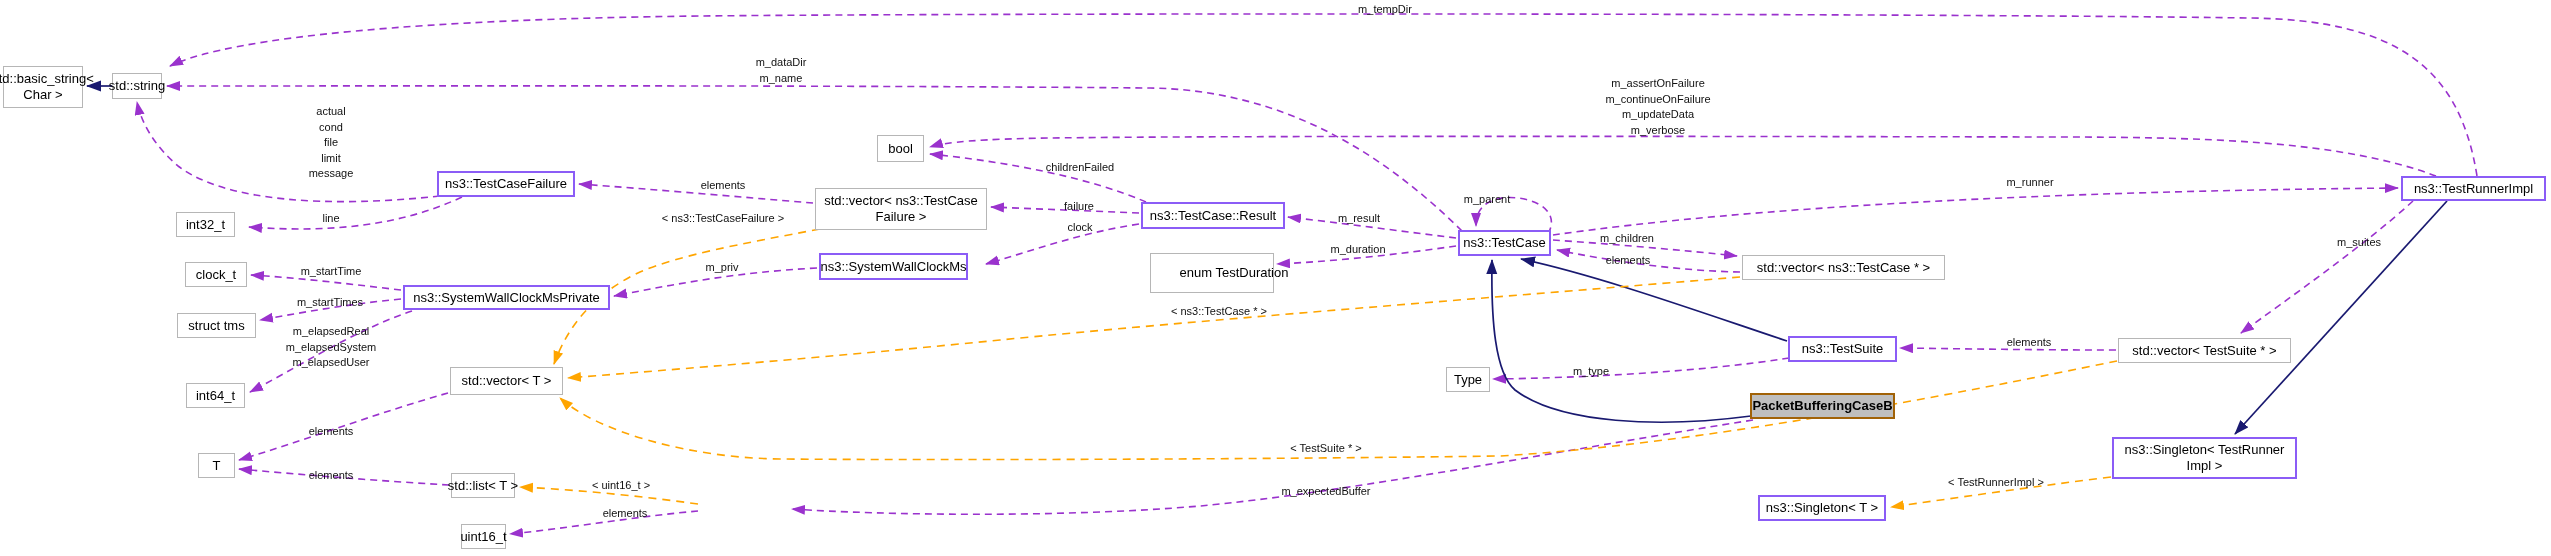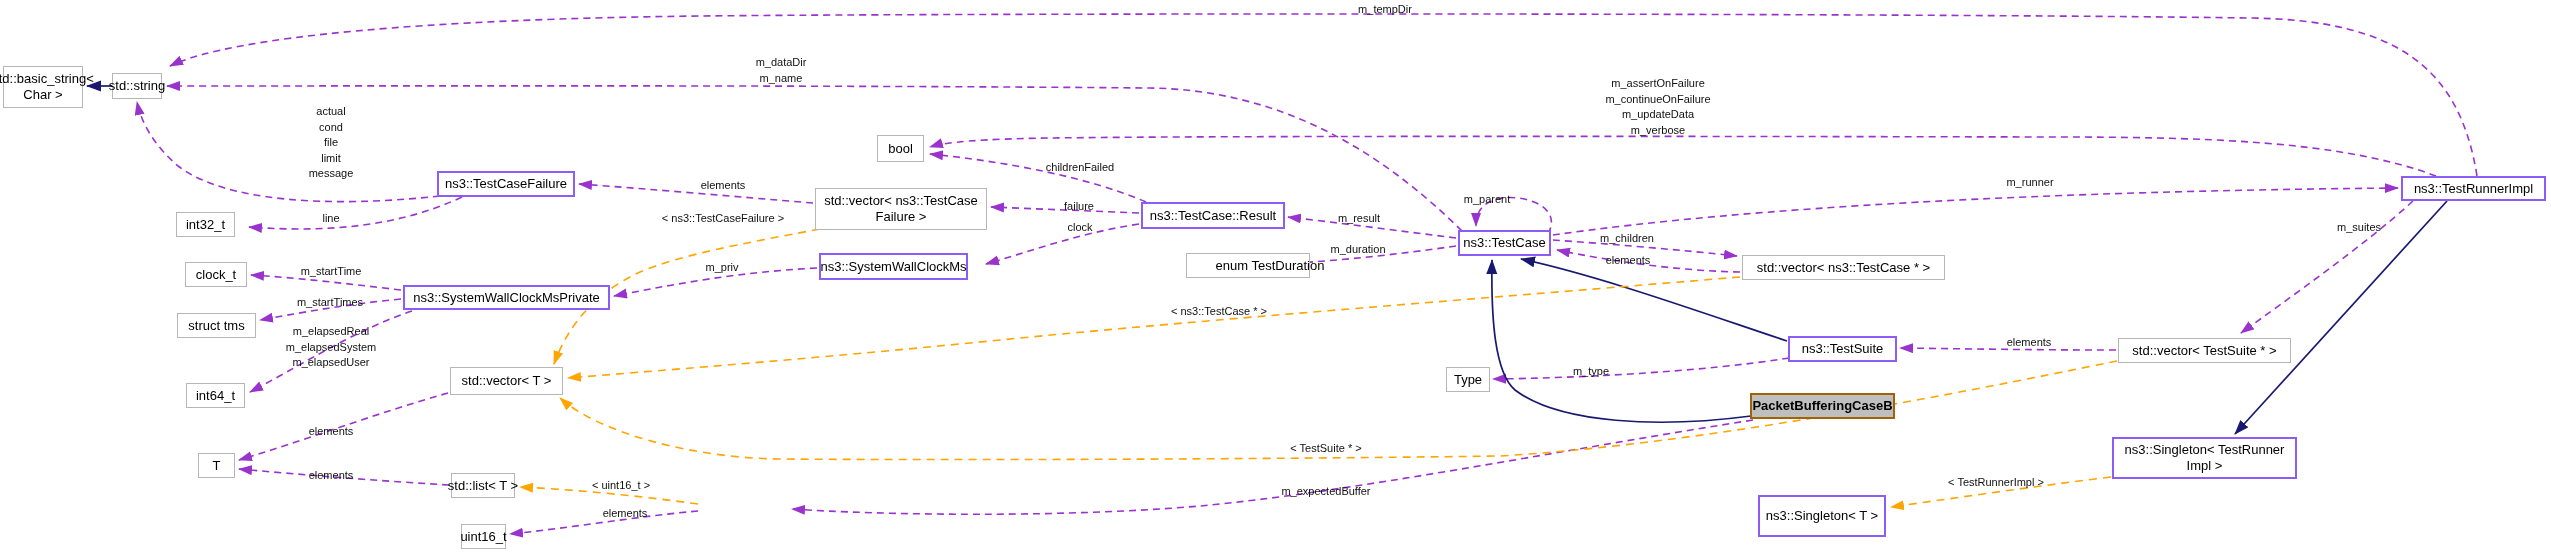--- a/index.html
+++ b/index.html
@@ -124,21 +124,21 @@
     </div>
     <div class="node bold" style="left: 819px; top: 253px; width: 149px; height: 27px;">
       <span>ns3::SystemWallClockMs</span>
     </div>
     <div class="node plain" style="left: 877px; top: 135px; width: 47px; height: 27px;">
       <span>bool</span>
     </div>
     <div class="node bold" style="left: 1141px; top: 202px; width: 144px; height: 27px;">
       <span>ns3::TestCase::Result</span>
     </div>
-    <div class="node plain" style="left: 1186px; top: 253px; width: 124px; height: 25px; padding-left: 44px;">
+    <div class="node plain" style="left: 1150px; top: 253px; width: 124px; height: 40px; padding-left: 44px;">
       <span>enum TestDuration</span>
     </div>
     <div class="node bold" style="left: 1458px; top: 230px; width: 93px; height: 26px;">
       <span>ns3::TestCase</span>
     </div>
     <div class="node plain" style="left: 1446px; top: 367px; width: 44px; height: 25px;">
       <span>Type</span>
     </div>
     <div class="node highlight" style="left: 1750px; top: 393px; width: 145px; height: 26px;">
       <span>PacketBufferingCaseB</span>
@@ -149,21 +149,21 @@
     <div class="node plain" style="left: 1742px; top: 255px; width: 203px; height: 25px;">
       <span>std::vector&lt; ns3::TestCase * &gt;</span>
     </div>
     <div class="node plain" style="left: 2118px; top: 338px; width: 173px; height: 25px;">
       <span>std::vector&lt; TestSuite * &gt;</span>
     </div>
     <div class="node bold" style="left: 2112px; top: 437px; width: 185px; height: 42px;">
       <span>ns3::Singleton&lt; TestRunner</span>
       <span>Impl &gt;</span>
     </div>
-    <div class="node bold" style="left: 1758px; top: 495px; width: 128px; height: 42px;">
+    <div class="node bold" style="left: 1758px; top: 495px; width: 128px; height: 26px;">
       <span>ns3::Singleton&lt; T &gt;</span>
     </div>
     <div class="node bold" style="left: 2401px; top: 176px; width: 145px; height: 25px;">
       <span>ns3::TestRunnerImpl</span>
     </div>
     <div class="elabel" style="left: 1385px; top: 10px;">m_tempDir</div>
     <div class="elabel" style="left: 781px; top: 70px;">m_dataDir
 m_name</div>
     <div class="elabel" style="left: 1658px; top: 107px;">m_assertOnFailure
 m_continueOnFailure
@@ -189,20 +189,20 @@
     <div class="elabel" style="left: 625px; top: 514px;">elements</div>
     <div class="elabel" style="left: 1080px; top: 168px;">childrenFailed</div>
     <div class="elabel" style="left: 1079px; top: 207px;">failure</div>
     <div class="elabel" style="left: 1080px; top: 228px;">clock</div>
     <div class="elabel" style="left: 1359px; top: 219px;">m_result</div>
     <div class="elabel" style="left: 1358px; top: 250px;">m_duration</div>
     <div class="elabel" style="left: 1487px; top: 200px;">m_parent</div>
     <div class="elabel" style="left: 1627px; top: 239px;">m_children</div>
     <div class="elabel" style="left: 1628px; top: 261px;">elements</div>
     <div class="elabel" style="left: 2030px; top: 183px;">m_runner</div>
-    <div class="elabel" style="left: 2351px; top: 228px; padding-left: 16px;">m_suites</div>
+    <div class="elabel" style="left: 2351px; top: 243px; padding-left: 16px;">m_suites</div>
     <div class="elabel" style="left: 2029px; top: 343px;">elements</div>
     <div class="elabel" style="left: 1219px; top: 312px;">&lt; ns3::TestCase * &gt;</div>
     <div class="elabel" style="left: 1326px; top: 449px;">&lt; TestSuite * &gt;</div>
     <div class="elabel" style="left: 1326px; top: 492px;">m_expectedBuffer</div>
     <div class="elabel" style="left: 1996px; top: 483px;">&lt; TestRunnerImpl &gt;</div>
     <div class="elabel" style="left: 1591px; top: 372px;">m_type</div>
   </div>
 
 </body></html>

